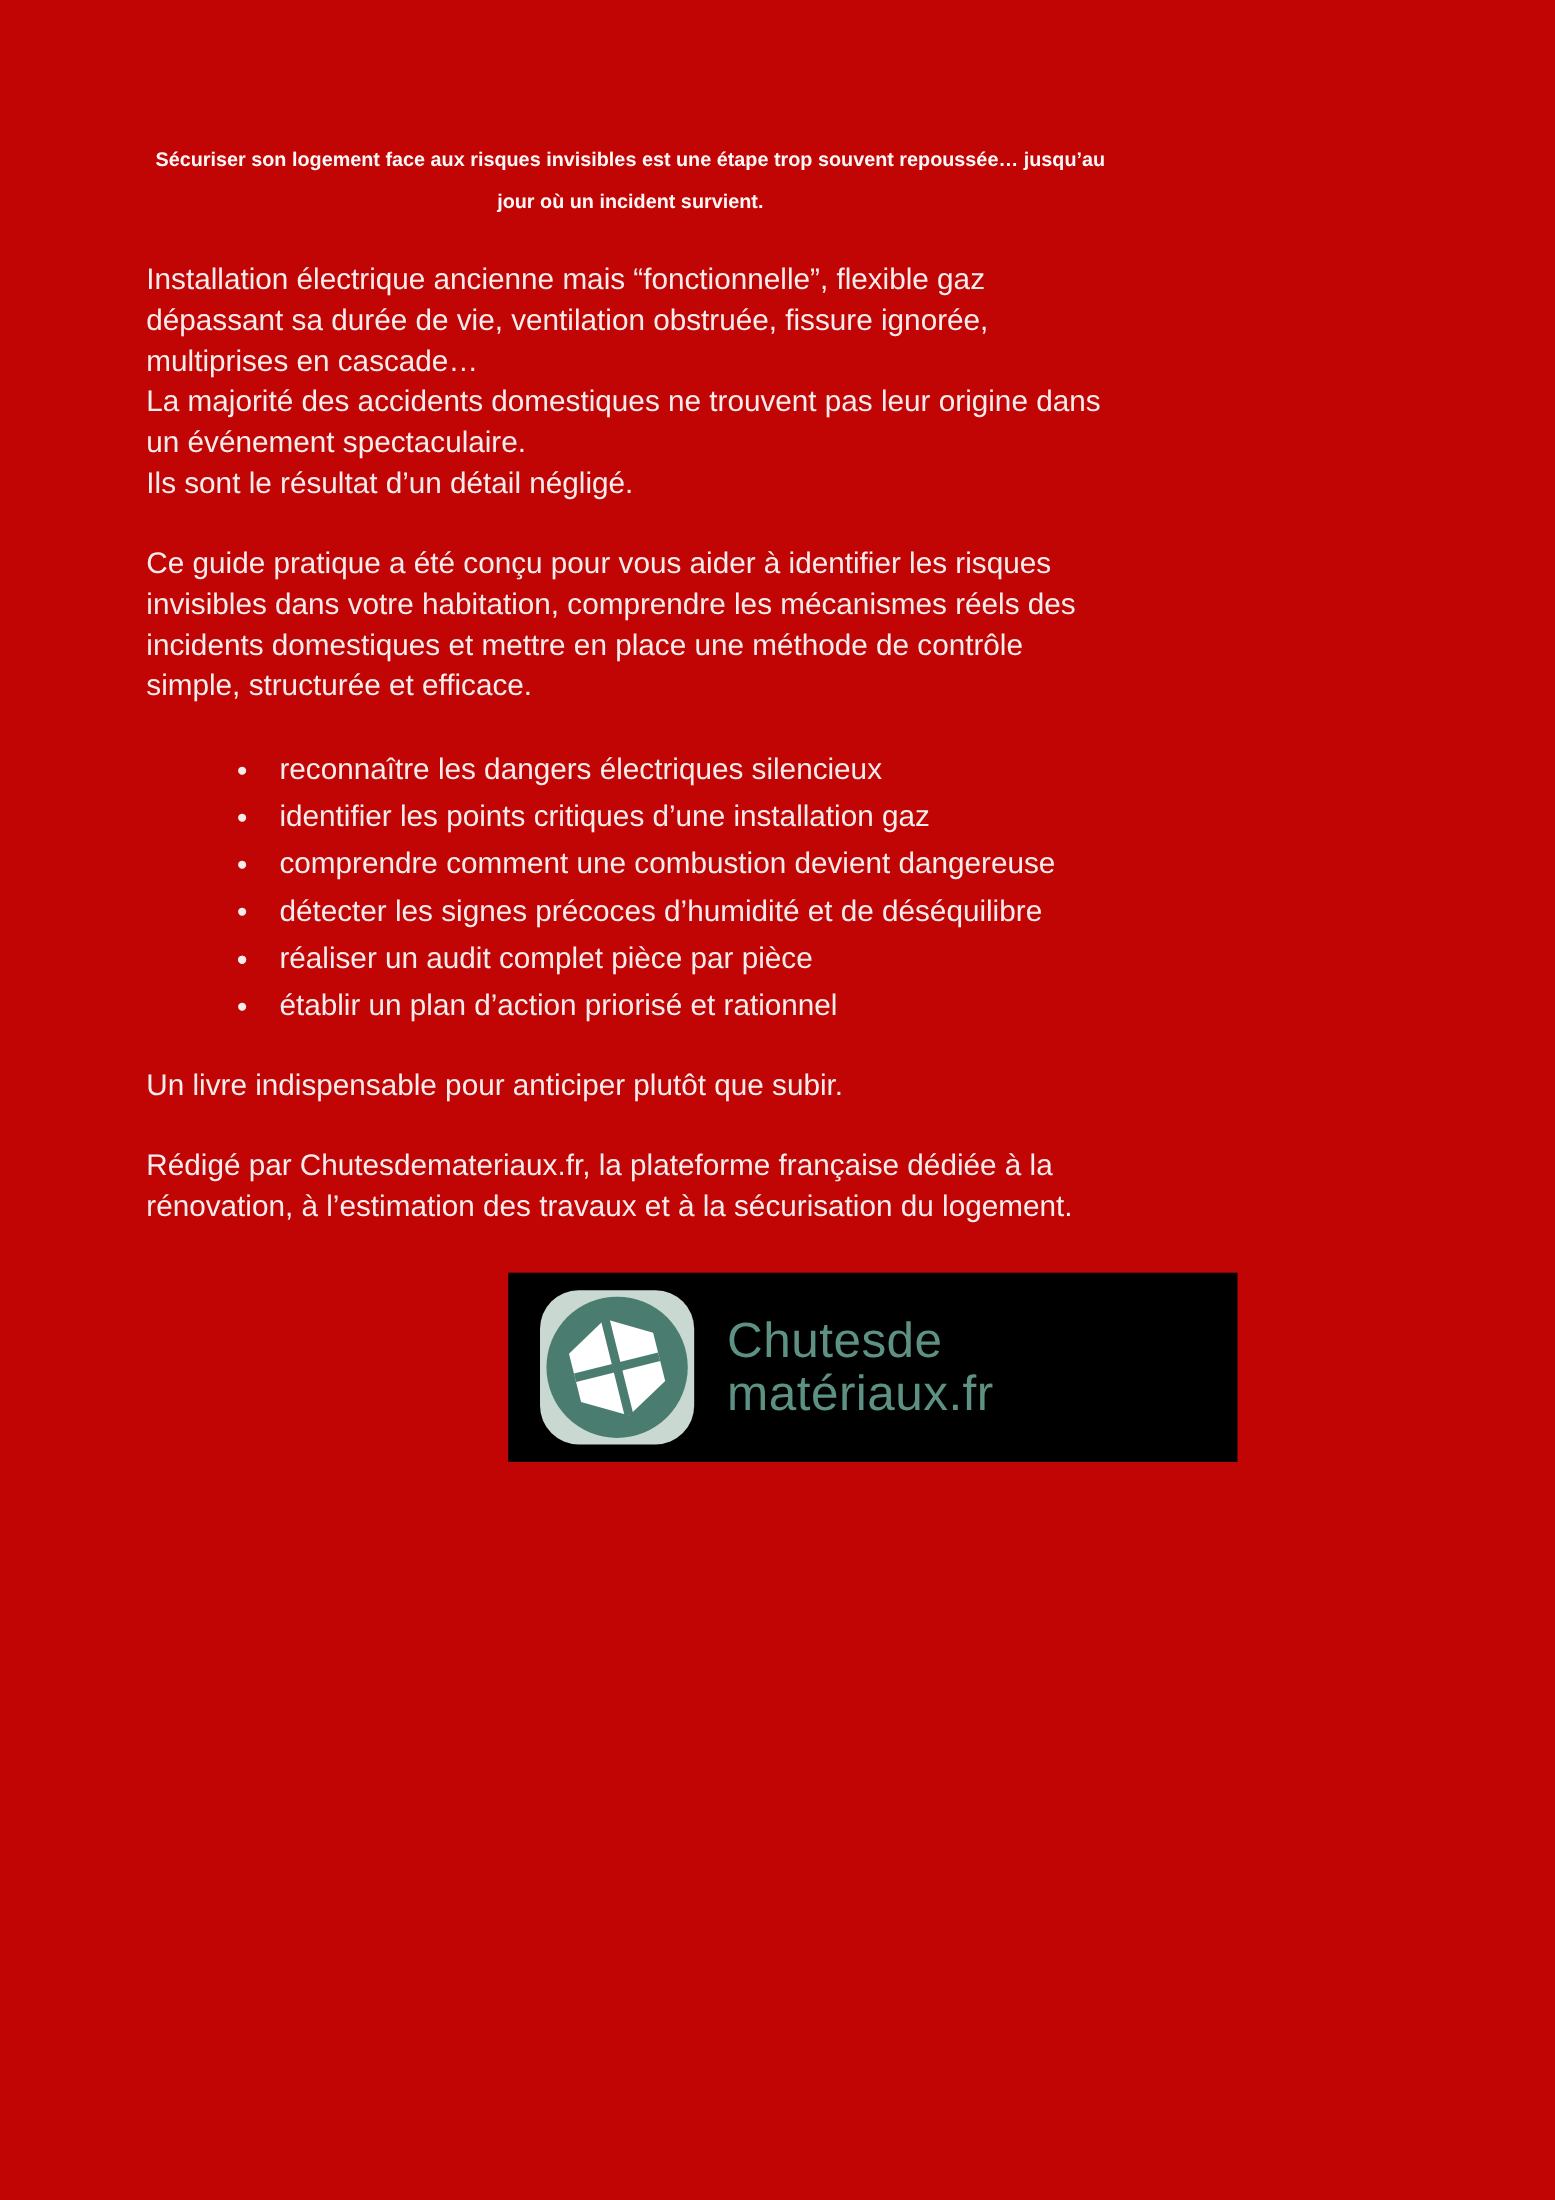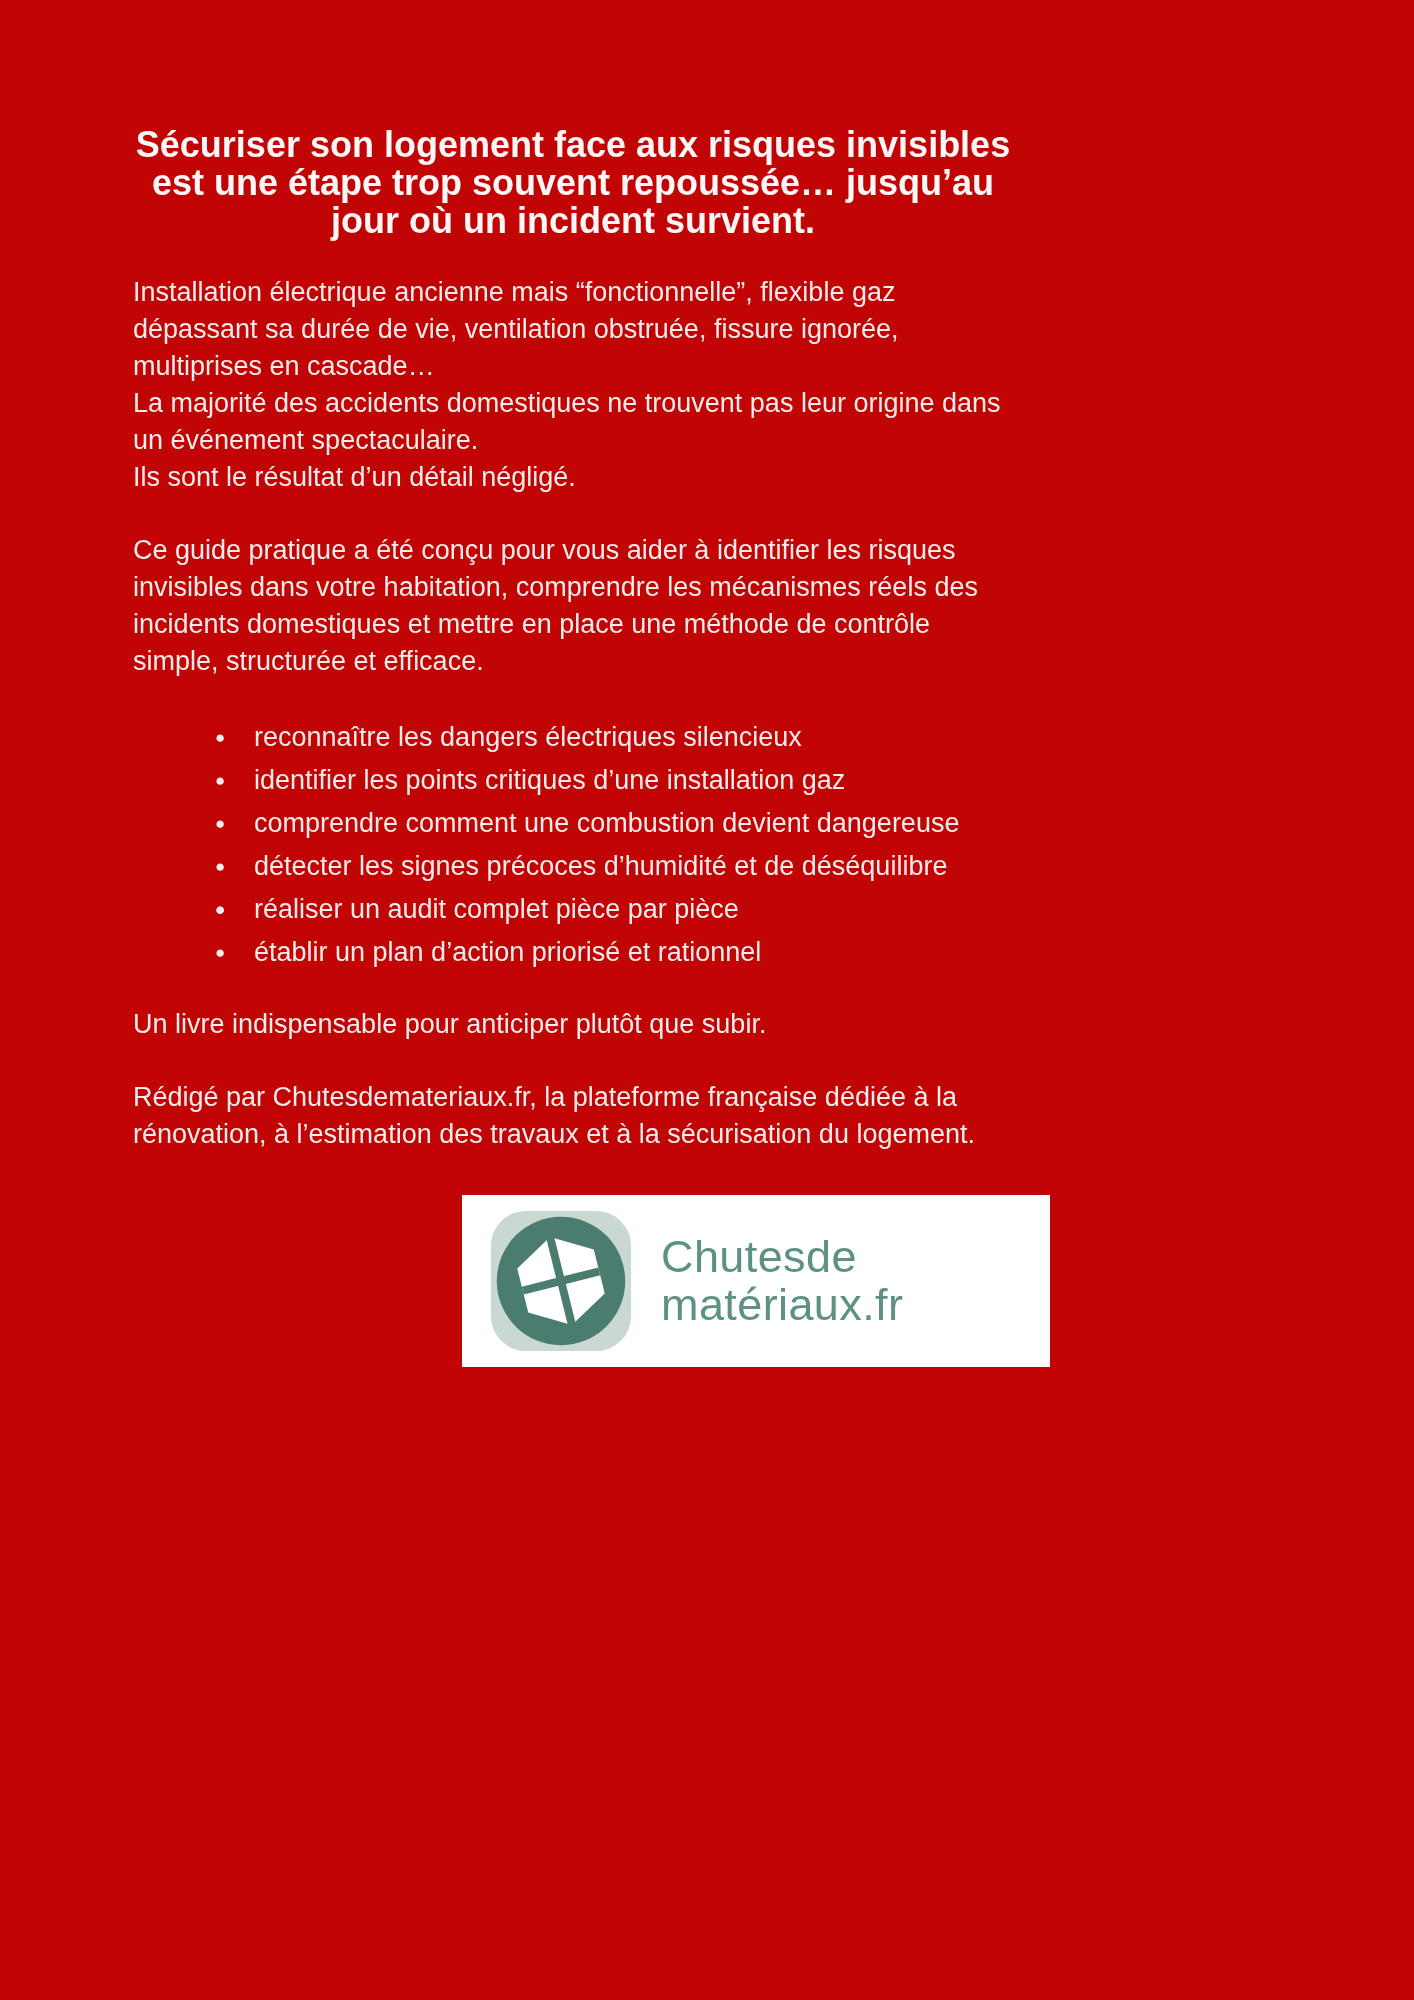--- a/index.html
+++ b/index.html
@@ -12,21 +12,21 @@
   }
   .content {
     width: 880px;
     margin-left: 133px;
     padding-top: 126px;
     color: #f6ecec;
     font-size: 27px;
     line-height: 37px;
   }
   .cover-title {
-    font-size: 36px;
+    font-size: 18px;
     line-height: 38px;
     font-weight: bold;
     text-align: center;
     color: #fdf7f7;
     margin: 0 0 34px 0;
   }
   .para { margin: 0 0 36px 0; }
   .intro-block { margin: 0 0 36px 0; }
   .intro-line { margin: 0; }
   .intro-line.bold { font-weight: normal; }
@@ -43,23 +43,23 @@
   }
   ul.learn-list li .bullet-dot {
     position: absolute;
     left: 82px;
     top: 0;
     font-size: 17px;
   }
   .para-auteur { margin-bottom: 17px; }
   .logo-card {
     margin: 42px 0 0 462px;
-    width: 588px;
+    width: 663px;
     height: 172px;
-    background: #ffffff;
+    background: #000000;
     display: flex;
     align-items: center;
     box-sizing: border-box;
     padding-left: 26px;
   }
   .logo-icon-wrap { width: 146px; height: 146px; flex: 0 0 auto; }
   .logo-text {
     margin-left: 27px;
     font-size: 45px;
     line-height: 48px;

